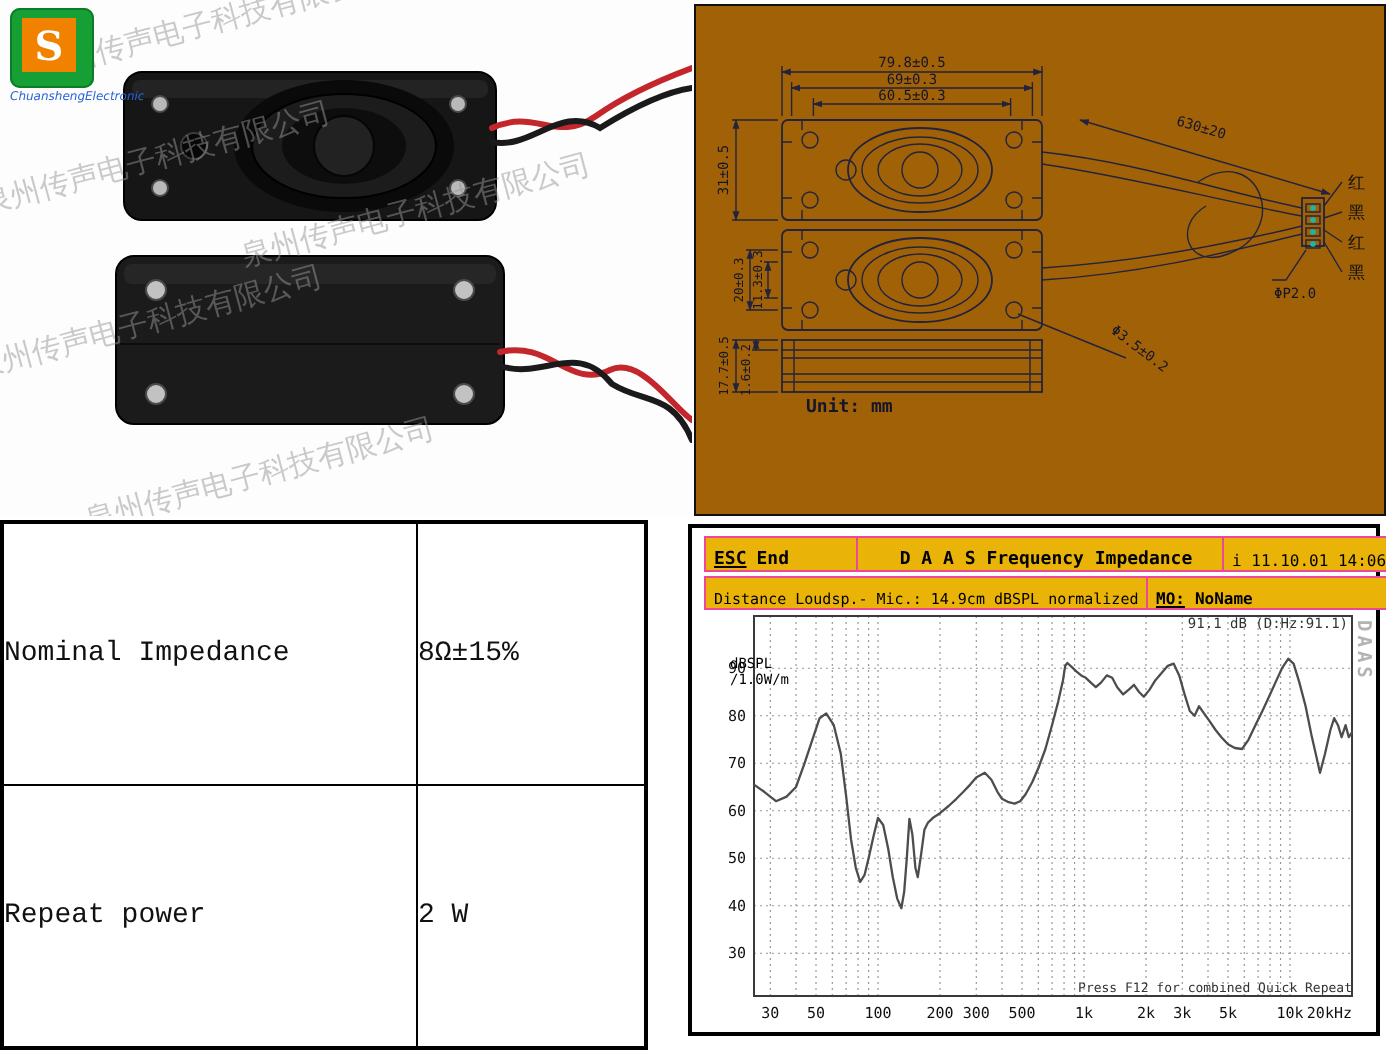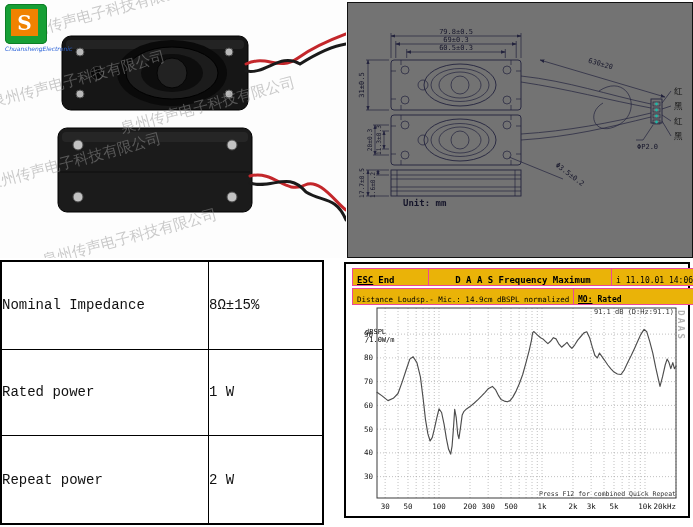--- a/index.html
+++ b/index.html
@@ -14,21 +14,21 @@
       transform:rotate(-15deg);font-family:"DejaVu Sans",sans-serif;z-index:6;pointer-events:none}
   .logo{position:absolute;left:5px;top:4px;z-index:7;width:60px}
   .logo-sq{width:42px;height:40px;background:#169f35;border-radius:5px;position:relative;box-shadow:0 0 0 1px #0d7c26 inset}
   .logo-orange{position:absolute;left:6px;top:5px;width:27px;height:27px;background:#f08200;
       display:flex;align-items:center;justify-content:center;color:#fff;font-weight:bold;
       font-size:20px;font-family:"DejaVu Serif",serif}
   .logo-name{font-size:6px;color:#2b63d9;font-style:italic;white-space:nowrap;margin-top:1px;
       font-family:"DejaVu Sans",sans-serif}
 
   
-  .drawing{left:347px;top:2px;width:344px;height:254px;border:1px solid #111;background:#737373}
+  .drawing{left:347px;top:2px;width:344px;height:254px;border:1px solid #111;background:#a16207}
   .drawing svg text{font-family:"DejaVu Sans Mono",monospace}
   .dim{font-size:7px;fill:#15152a}
   .dim-s{font-size:6.2px;fill:#15152a}
   .dln{stroke:#23233d;stroke-width:.7;fill:none}
   .oln{stroke:#23233d;stroke-width:.9;fill:none}
   .unit-txt{font-size:9px;fill:#15152a;font-weight:bold}
   .cjk{font-size:8.5px;fill:#111;font-family:"DejaVu Sans",sans-serif}
 
   
   .spec-table{position:absolute;left:0;top:260px;width:321px;height:265px;border-collapse:collapse;
@@ -213,41 +213,37 @@
     </svg>
   </div>
 
   <table class="spec-table">
     <tbody>
         <tr>
       <td class="col-label">Nominal Impedance</td>
       <td class="col-value">8Ω±15%</td>
     </tr>
     <tr>
-      <td class="col-label">Rated power</td>
-      <td class="col-value">1 W</td>
-    </tr>
-    <tr>
       <td class="col-label">Repeat power</td>
       <td class="col-value">2 W</td>
     </tr>
   </tbody>
     </table>
 
   <div class="panel chart">
     <div class="cbox" style="left:6px;top:4px;width:73px;height:16px">
       <span class="u">ESC</span>
       <span>End</span>
     </div>
-    <div class="cbox center" style="left:82px;top:4px;width:180px;height:16px">D A A S   Frequency Maximum</div>
+    <div class="cbox center" style="left:82px;top:4px;width:180px;height:16px">D A A S   Frequency Impedance</div>
     <div class="cbox" style="left:265px;top:4px;width:75px;height:16px;font-weight:normal;font-size:8px">i 11.10.01 14:06</div>
     <div class="cbox" style="left:6px;top:24px;width:218px;height:15px;font-weight:normal;font-size:7.5px">Distance Loudsp.- Mic.: 14.9cm dBSPL normalized on 1 Meter</div>
     <div class="cbox" style="left:227px;top:24px;width:113px;height:15px;font-size:8px">
       <span class="u">MO:</span>
-      <span>Rated</span>
+      <span>NoName</span>
     </div>
     <div class="unitlab">
       <div>dBSPL</div>
       <div>/1.0W/m</div>
     </div>
     <div class="readout">91.1 dB (D:Hz:91.1)</div>
     <div class="daas-wm">DAAS</div>
     <div class="pressf12">Press F12 for combined Quick Repeat</div>
     <svg id="frplot" width="342" height="210" style="position:absolute;left:0;top:42px">
         <line x1="39.15517006855548" y1="2" x2="39.15517006855548" y2="192" class="grid"></line>

